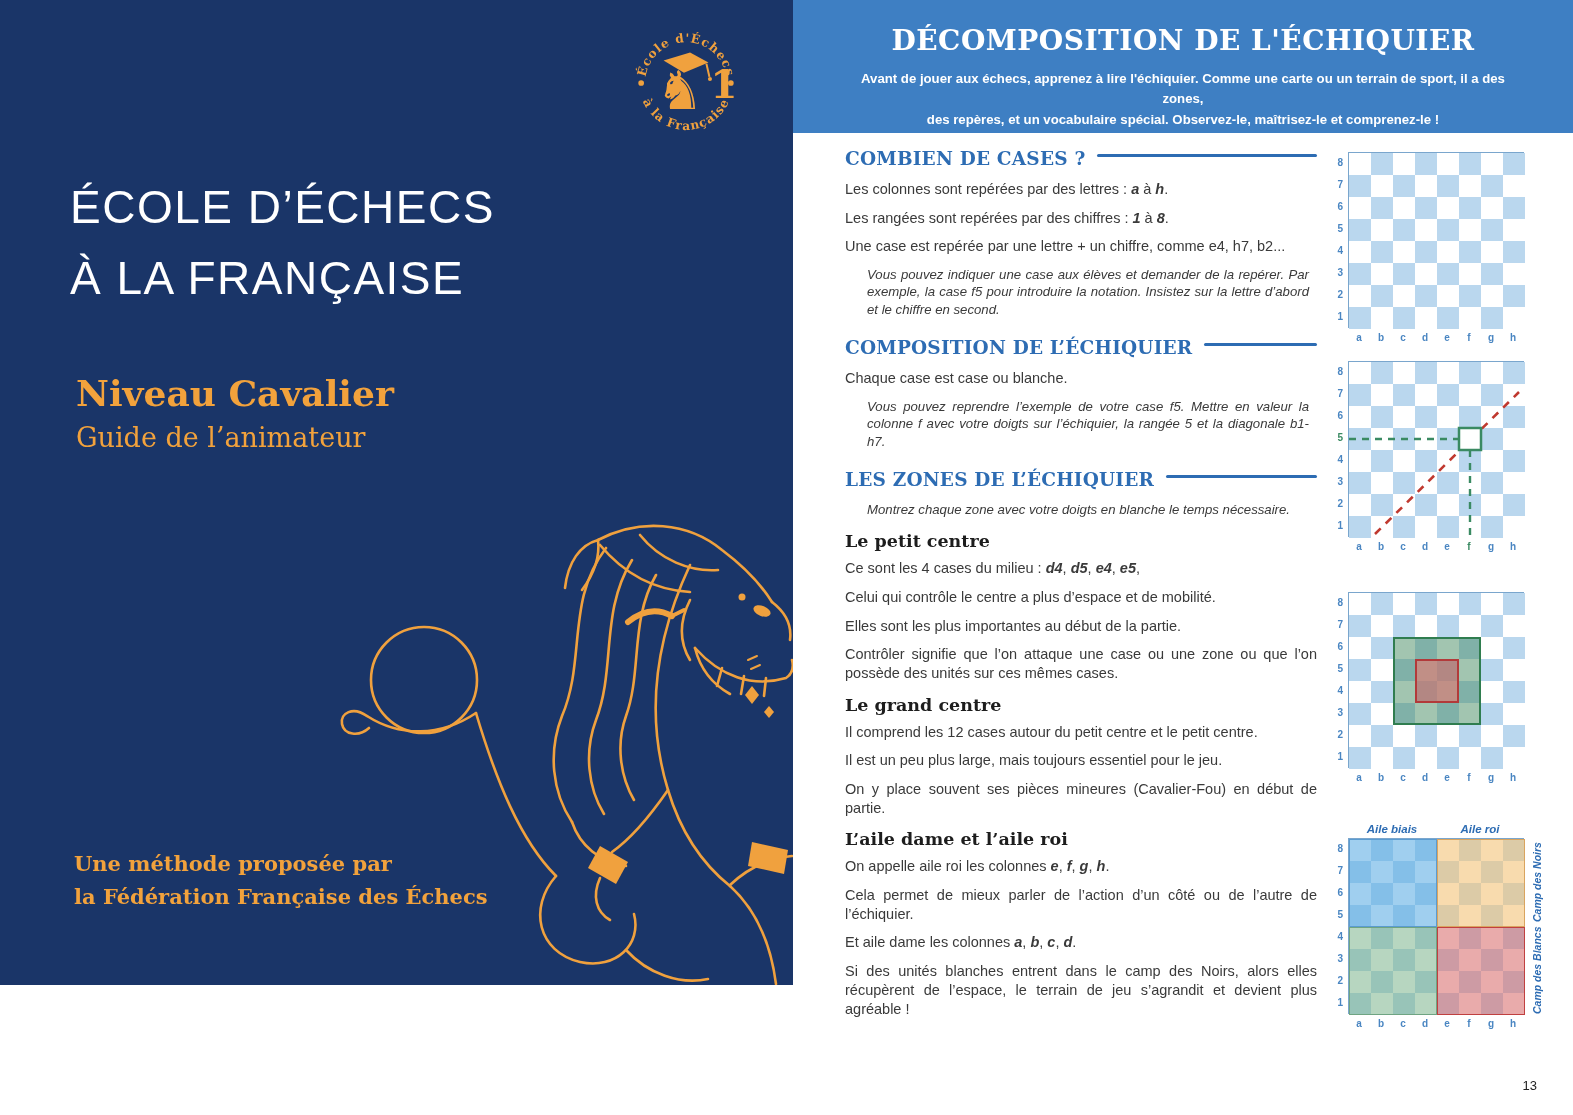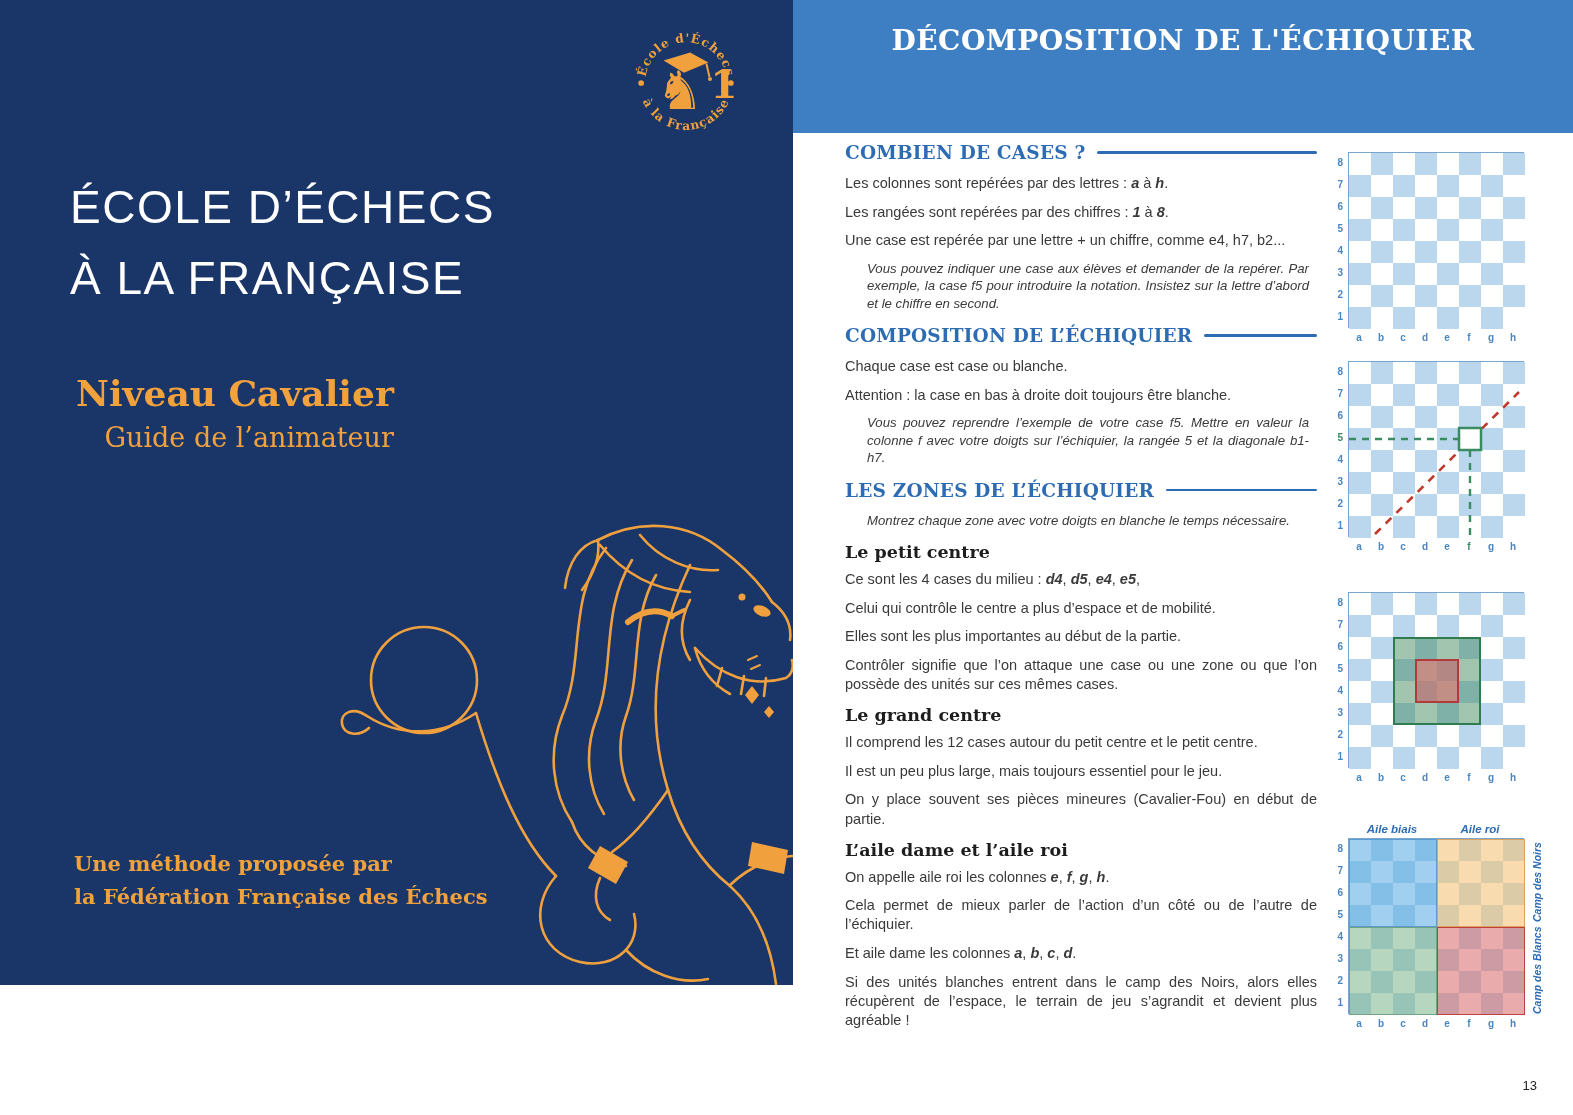--- a/index.html
+++ b/index.html
@@ -6,39 +6,39 @@
   html,body { width:1573px; height:1115px; }
   body { position:relative; background:#ffffff; font-family:"Liberation Sans", sans-serif; overflow:hidden; }
 
   
   .left-page { position:absolute; left:0; top:0; width:793px; height:985px; background:#1a3568; overflow:hidden; }
   .badge { position:absolute; left:633px; top:30px; width:106px; height:106px; }
   .cover-title { position:absolute; left:70px; top:172px; color:#ffffff; font-family:"Liberation Sans", sans-serif;
                  font-weight:400; font-size:46px; letter-spacing:1.5px; line-height:1.55; }
   .cover-level { position:absolute; left:76px; top:372px; }
   .cover-level .lvl { font-family:"DejaVu Serif", serif; font-weight:700; font-size:36px; color:#f2a23c; }
-  .cover-level .sub { font-family:"DejaVu Serif", serif; font-weight:400; font-size:27px; color:#f2a23c; margin-top:8px;text-align:right; }
+  .cover-level .sub { font-family:"DejaVu Serif", serif; font-weight:400; font-size:27px; color:#f2a23c; margin-top:8px; }
   .method { position:absolute; left:74px; top:848px; font-family:"DejaVu Serif", serif; font-weight:700;
             font-size:21px; color:#f2a23c; line-height:1.55; }
   .mascot { position:absolute; left:320px; top:500px; }
 
   
   .logo-strip { position:absolute; left:0; top:985px; width:793px; height:130px; background:#ffffff; }
 
   
   .right-page { position:absolute; left:793px; top:0; width:780px; height:1115px; background:#ffffff; }
   .banner { position:absolute; left:0; top:0; width:780px; height:133px; background:#3e7fc3; color:#fff; text-align:center; }
   .banner h1 { font-family:"DejaVu Serif", serif; font-weight:700; font-size:28px; letter-spacing:0.5px; margin-top:24px; }
   .banner .sub { font-size:13.2px; font-weight:600; line-height:1.55; margin-top:12px; padding:0 48px; }
 
   .content { position:absolute; left:52px; top:142px; width:472px; color:#3a3a3a; }
   .sec-head { display:flex; align-items:center; margin:18px 0 11px 0; }
   .sec-head:first-child { margin-top:0; }
   section:first-child .sec-head { margin-top:0; }
-  .sec-head h2 { font-family:"DejaVu Serif", serif; font-weight:700; font-size:18.5px; color:#2d6cb3; white-space:nowrap; letter-spacing:0.2px; }
+  .sec-head h2 { font-family:"DejaVu Serif", serif; font-weight:700; font-size:18.5px; color:#2d6cb3; white-space:nowrap; letter-spacing:0.2px;margin-top:6px; }
   .sec-head .rule { flex:1; height:2.5px; background:#2d6cb3; margin-left:12px; border-radius:2px; }
   .content p { font-size:14.5px; line-height:1.32; margin:0 0 9.5px 0; text-align:justify; }
   .content p.note { font-size:13.2px; font-style:italic; margin:2px 8px 13px 22px; }
   .content h3 { font-family:"DejaVu Serif", serif; font-weight:700; font-size:17.5px; color:#1d1d1d; margin:11px 0 8px 0; }
   .bi { font-weight:700; font-style:italic; }
   .page-number { position:absolute; right:36px; bottom:22px; font-size:13px; color:#222; }
 
   
   .board-slot { position:absolute; left:539px; }
   .slot-1 { top:152px; } .slot-2 { top:361px; } .slot-3 { top:592px; } .slot-4 { top:823px; }
@@ -159,40 +159,43 @@
 
   
 
   
 </div>
 
 <div class="right-page">
 
   <div class="banner">
     <h1>DÉCOMPOSITION DE L'ÉCHIQUIER</h1>
+    <div class="sub">
+      <div>Avant de jouer aux échecs, apprenez à lire l'échiquier. Comme une carte ou un terrain de sport, il a des zones,</div>
+      <div>des repères, et un vocabulaire spécial. Observez-le, maîtrisez-le et comprenez-le !</div>
+    </div>
   </div>
 
   <div class="content">
       <section class="section">
         <div class="sec-head">
           <h2>COMBIEN DE CASES ?</h2>
           <div class="rule"></div>
         </div>
         <p>Les colonnes sont repérées par des lettres : <span class="bi">a</span> à <span class="bi">h</span>.</p>
         <p>Les rangées sont repérées par des chiffres : <span class="bi">1</span> à <span class="bi">8</span>.</p>
         <p>Une case est repérée par une lettre + un chiffre, comme e4, h7, b2...</p>
         <p class="note">Vous pouvez indiquer une case aux élèves et demander de la repérer. Par exemple, la case f5 pour introduire la notation. Insistez sur la lettre d’abord et le chiffre en second.</p>
       </section>
       <section class="section">
         <div class="sec-head">
           <h2>COMPOSITION DE L’ÉCHIQUIER</h2>
           <div class="rule"></div>
         </div>
         <p>Chaque case est case ou blanche.</p>
-        <p>Attention : la case en bas à droite doit toujours être blanche.</p>
         <p class="note">Vous pouvez reprendre l’exemple de votre case f5. Mettre en valeur la colonne f avec votre doigts sur l’échiquier, la rangée 5 et la diagonale b1-h7.</p>
       </section>
       <section class="section">
         <div class="sec-head">
           <h2>LES ZONES DE L’ÉCHIQUIER</h2>
           <div class="rule"></div>
         </div>
         <p class="note">Montrez chaque zone avec votre doigts en blanche le temps nécessaire.</p>
         <h3>Le petit centre</h3>
         <p>Ce sont les 4 cases du milieu : <span class="bi">d4</span>, <span class="bi">d5</span>, <span class="bi">e4</span>, <span class="bi">e5</span>,</p>

